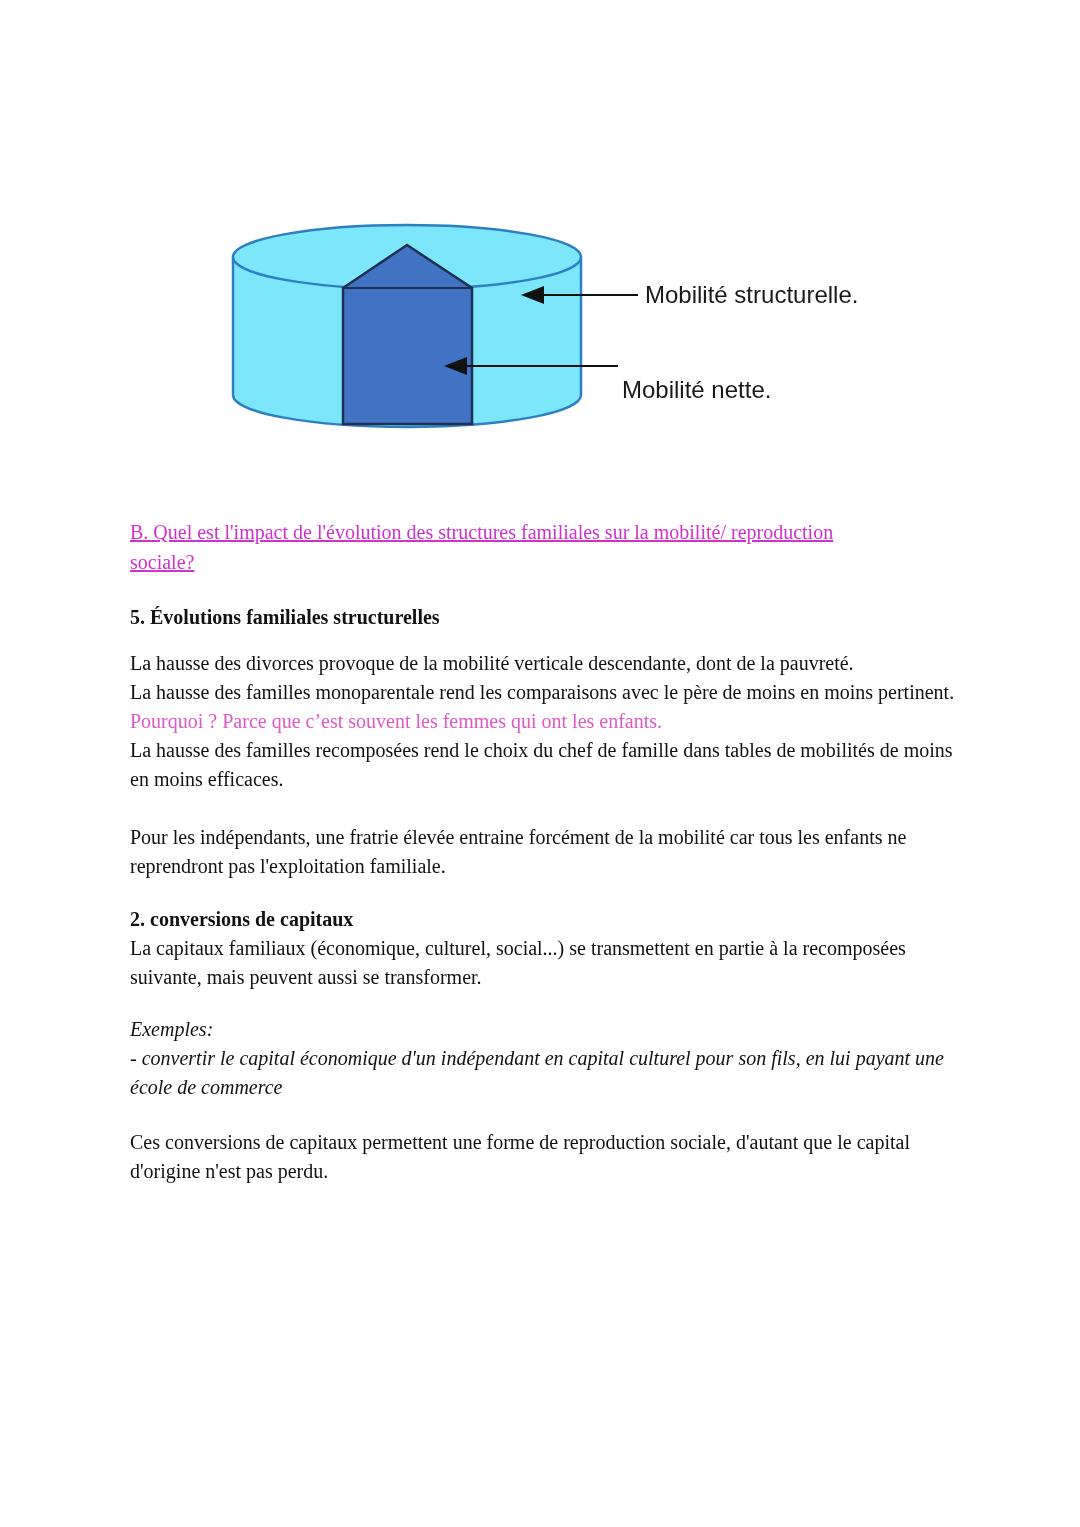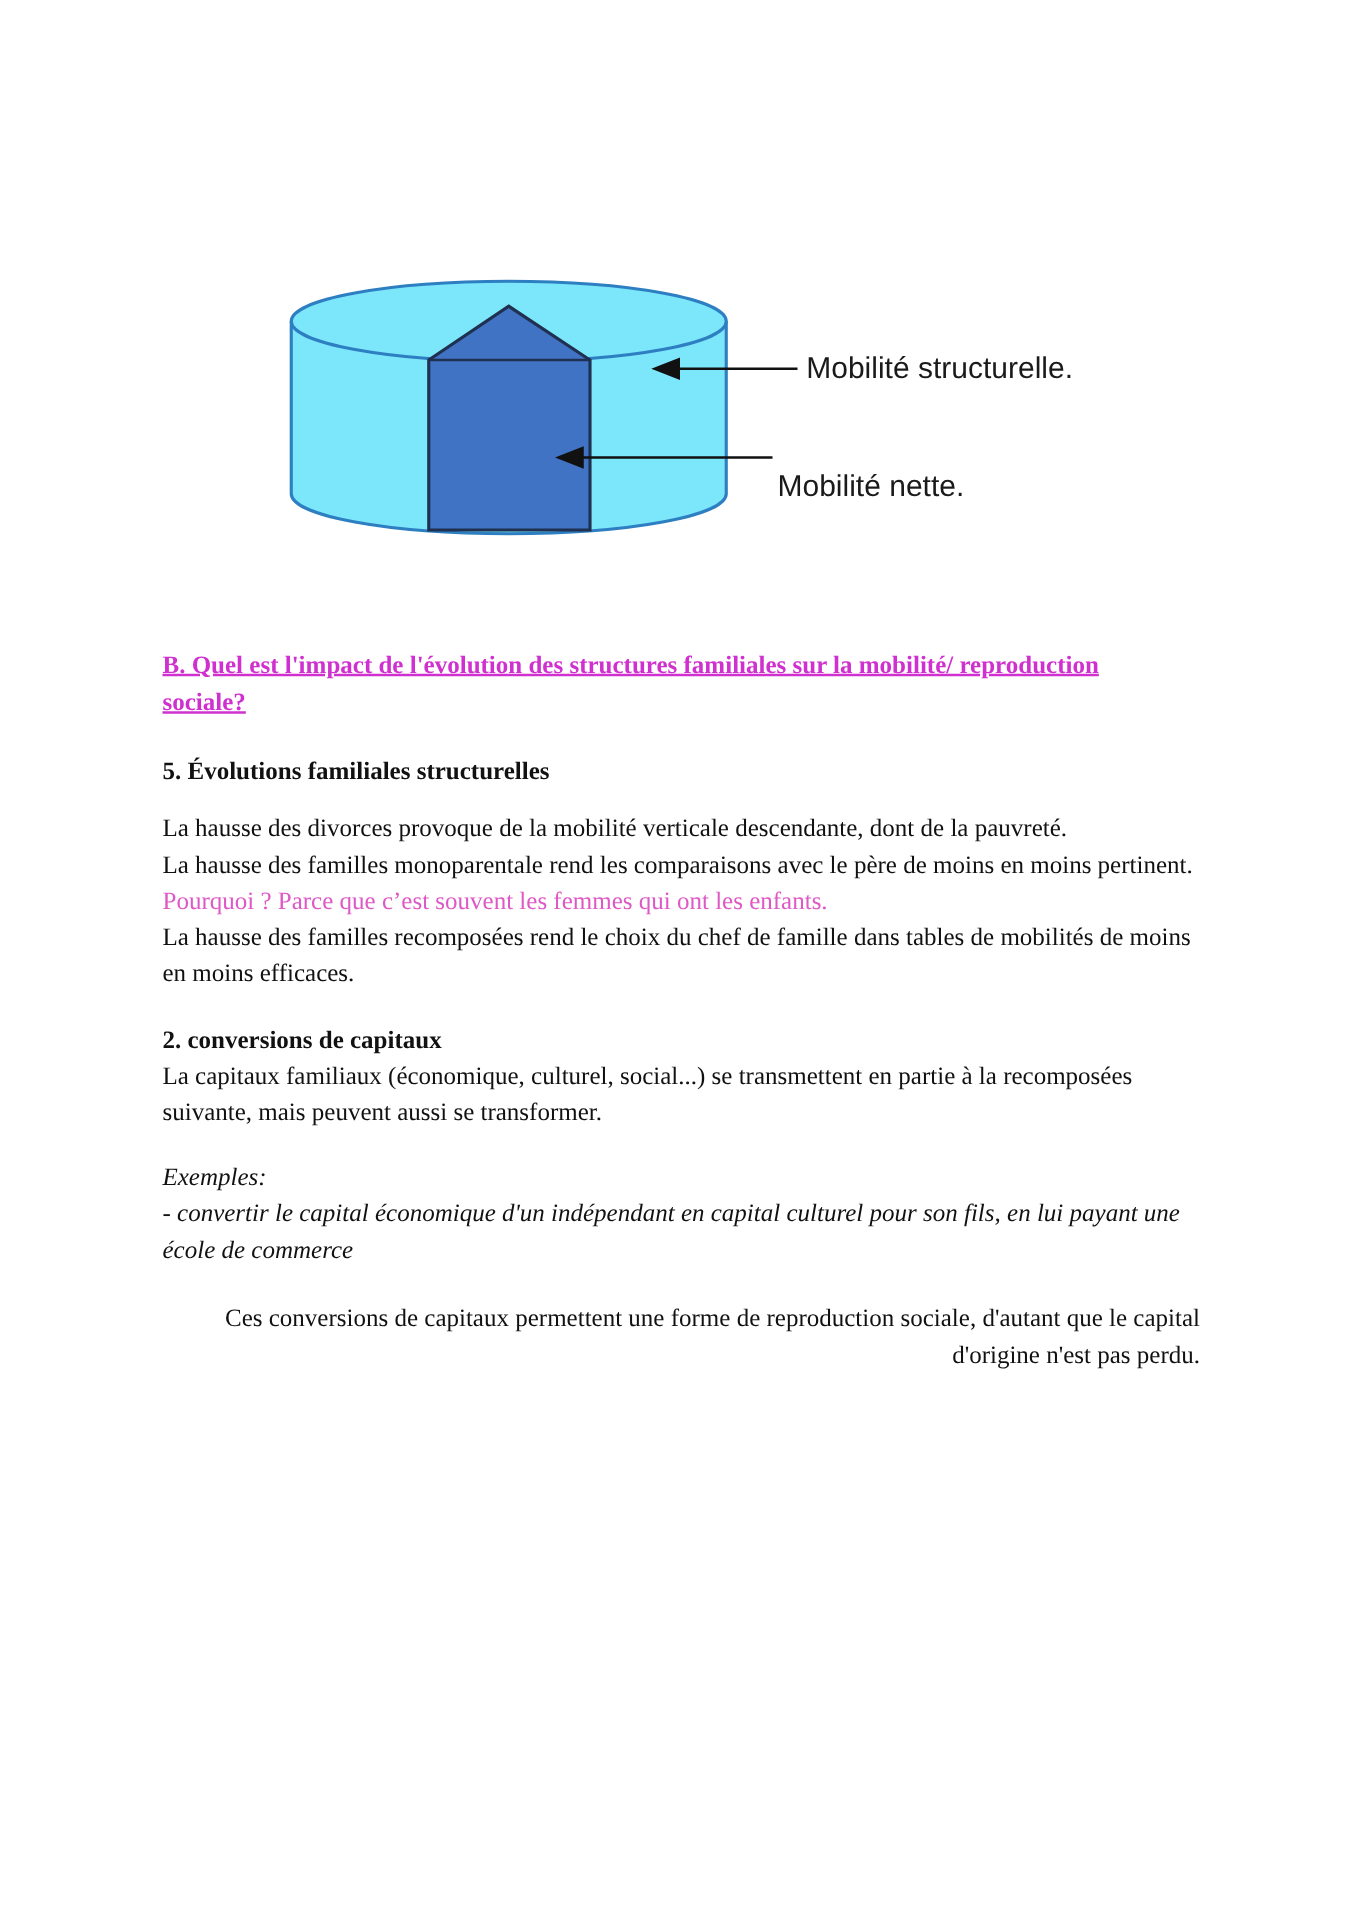--- a/index.html
+++ b/index.html
@@ -33,32 +33,32 @@
     position: absolute;
     left: 130px;
     top: 517px;
     width: 830px;
     font-size: 20px;
     line-height: 29px;
     color: #111111;
   }
   .content p { margin: 0; }
   .heading-b {
-    font-weight: bold;
+    font-weight: normal;
     text-decoration: underline;
     line-height: 30px;
   }
   .sec-title { font-weight: bold; }
   .sec1-title { margin-top: 26px !important; }
   .para1 { margin-top: 17px !important; }
   .para2 { margin-top: 29px !important; }
   .sec2-title { margin-top: 24px !important; }
   .para3 { margin-top: 0 !important; }
   .examples { margin-top: 23px !important; font-style: italic; }
-  .para4 { margin-top: 26px !important; text-align: right; }
+  .para4 { margin-top: 26px !important; }
   .sec3-title { margin-top: 36px !important; }
   .para5 { margin-top: 26px !important; }
 </style>
 </head>
 <body>
 
 <div class="page">
 
   <svg class="diagram-svg" width="480" height="250" viewBox="0 0 480 250">
     <path d="M 73 57 L 73 195 A 174 32 0 0 0 421 195 L 421 57" stroke-width="2.5" fill="#7ce7fb" stroke="#2e7fc2"></path>
@@ -79,20 +79,21 @@
   <div class="dlabel" style="left:622px; top:376px;">Mobilité nette.</div>
 
   <div class="content">
 
     <p class="heading-b" style="color: rgb(207, 48, 207);"><span>B. Quel est l'impact de l'évolution des structures familiales sur la mobilité/ reproduction</span><br><span>sociale?</span></p>
 
     <p class="sec-title sec1-title">5. Évolutions familiales structurelles</p>
 
     <p class="para1"><span>La hausse des divorces provoque de la mobilité verticale descendante, dont de la pauvreté.</span><br><span>La hausse des familles monoparentale rend les comparaisons avec le père de moins en moins pertinent.</span> <span style="color: rgb(222, 88, 198);">Pourquoi ? Parce que c’est souvent les femmes qui ont les enfants.</span><br><span>La hausse des familles recomposées rend le choix du chef de famille dans tables de mobilités de moins en moins efficaces.</span></p>
 
+    <p class="para2">Pour les indépendants, une fratrie élevée entraine forcément de la mobilité car tous les enfants ne reprendront pas l'exploitation familiale.</p>
 
     <p class="sec-title sec2-title">2. conversions de capitaux</p>
 
     <p class="para3">La capitaux familiaux (économique, culturel, social...) se transmettent en partie à la recomposées suivante, mais peuvent aussi se transformer.</p>
 
     <p class="examples"><span>Exemples:</span><br><span>- convertir le capital économique d'un indépendant en capital culturel pour son fils, en lui payant une école de commerce</span><br></p>
 
     <p class="para4">Ces conversions de capitaux permettent une forme de reproduction sociale, d'autant que le capital d'origine n'est pas perdu.</p>
 
 

